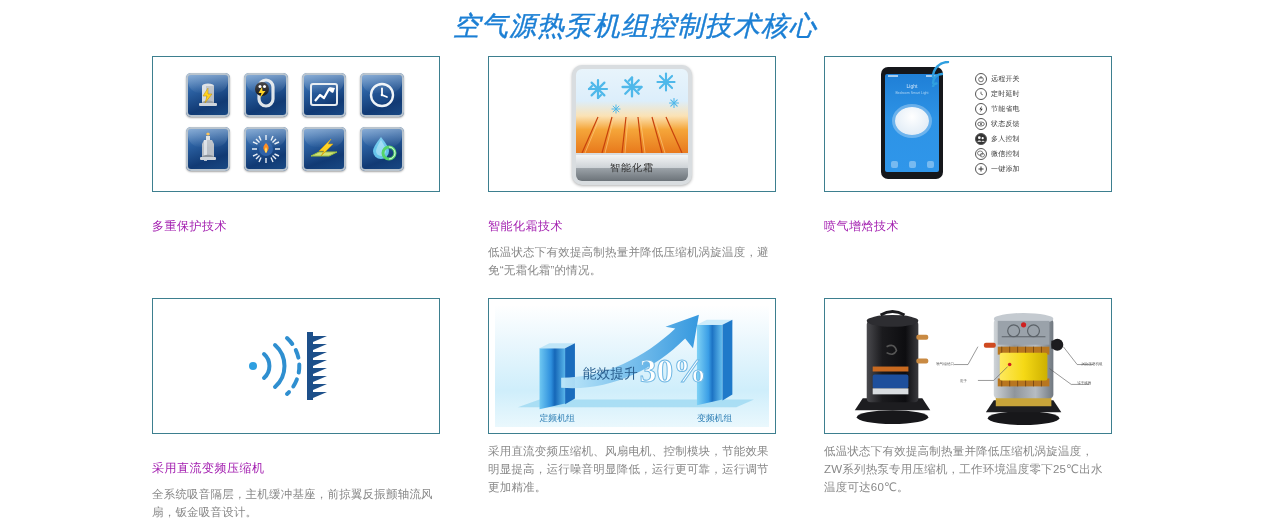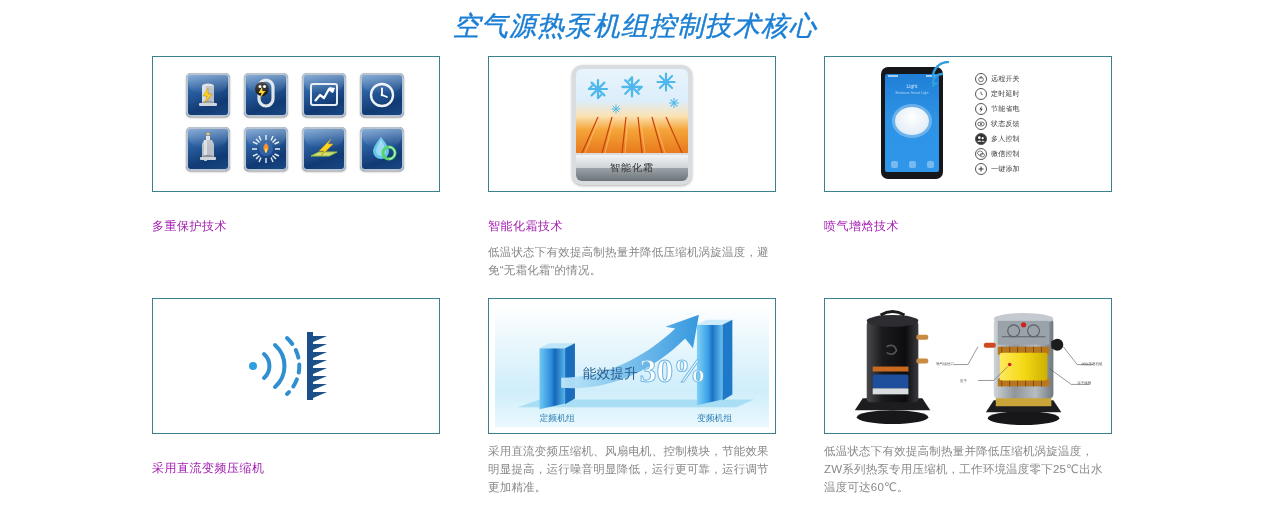--- a/index.html
+++ b/index.html
@@ -473,20 +473,21 @@
             <path d="M82 36 h14 l-14 6z"></path>
             <path d="M82 44 h14 l-14 6z"></path>
             <path d="M82 52 h14 l-14 6z"></path>
             <path d="M82 60 h14 l-14 6z"></path>
             <path d="M82 68 h14 l-14 6z"></path>
             <path d="M82 76 h14 l-14 6z"></path>
           </g>
         </svg>
       </div>
       <div class="card-title">采用直流变频压缩机</div>
+      <div class="card-desc">全系统吸音隔层，主机缓冲基座，前掠翼反振颤轴流风扇，钣金吸音设计。</div>
     </div>
 
     <div class="cell">
       <div class="card-box">
         <div class="eff-chart">
           <svg viewBox="0 0 276 124">
             <defs>
               <linearGradient id="barA" x1="0" y1="0" x2="1" y2="0">
                 <stop offset="0" stop-color="#6fc8f2"></stop>
                   <stop offset=".45" stop-color="#2e8fdd"></stop>

